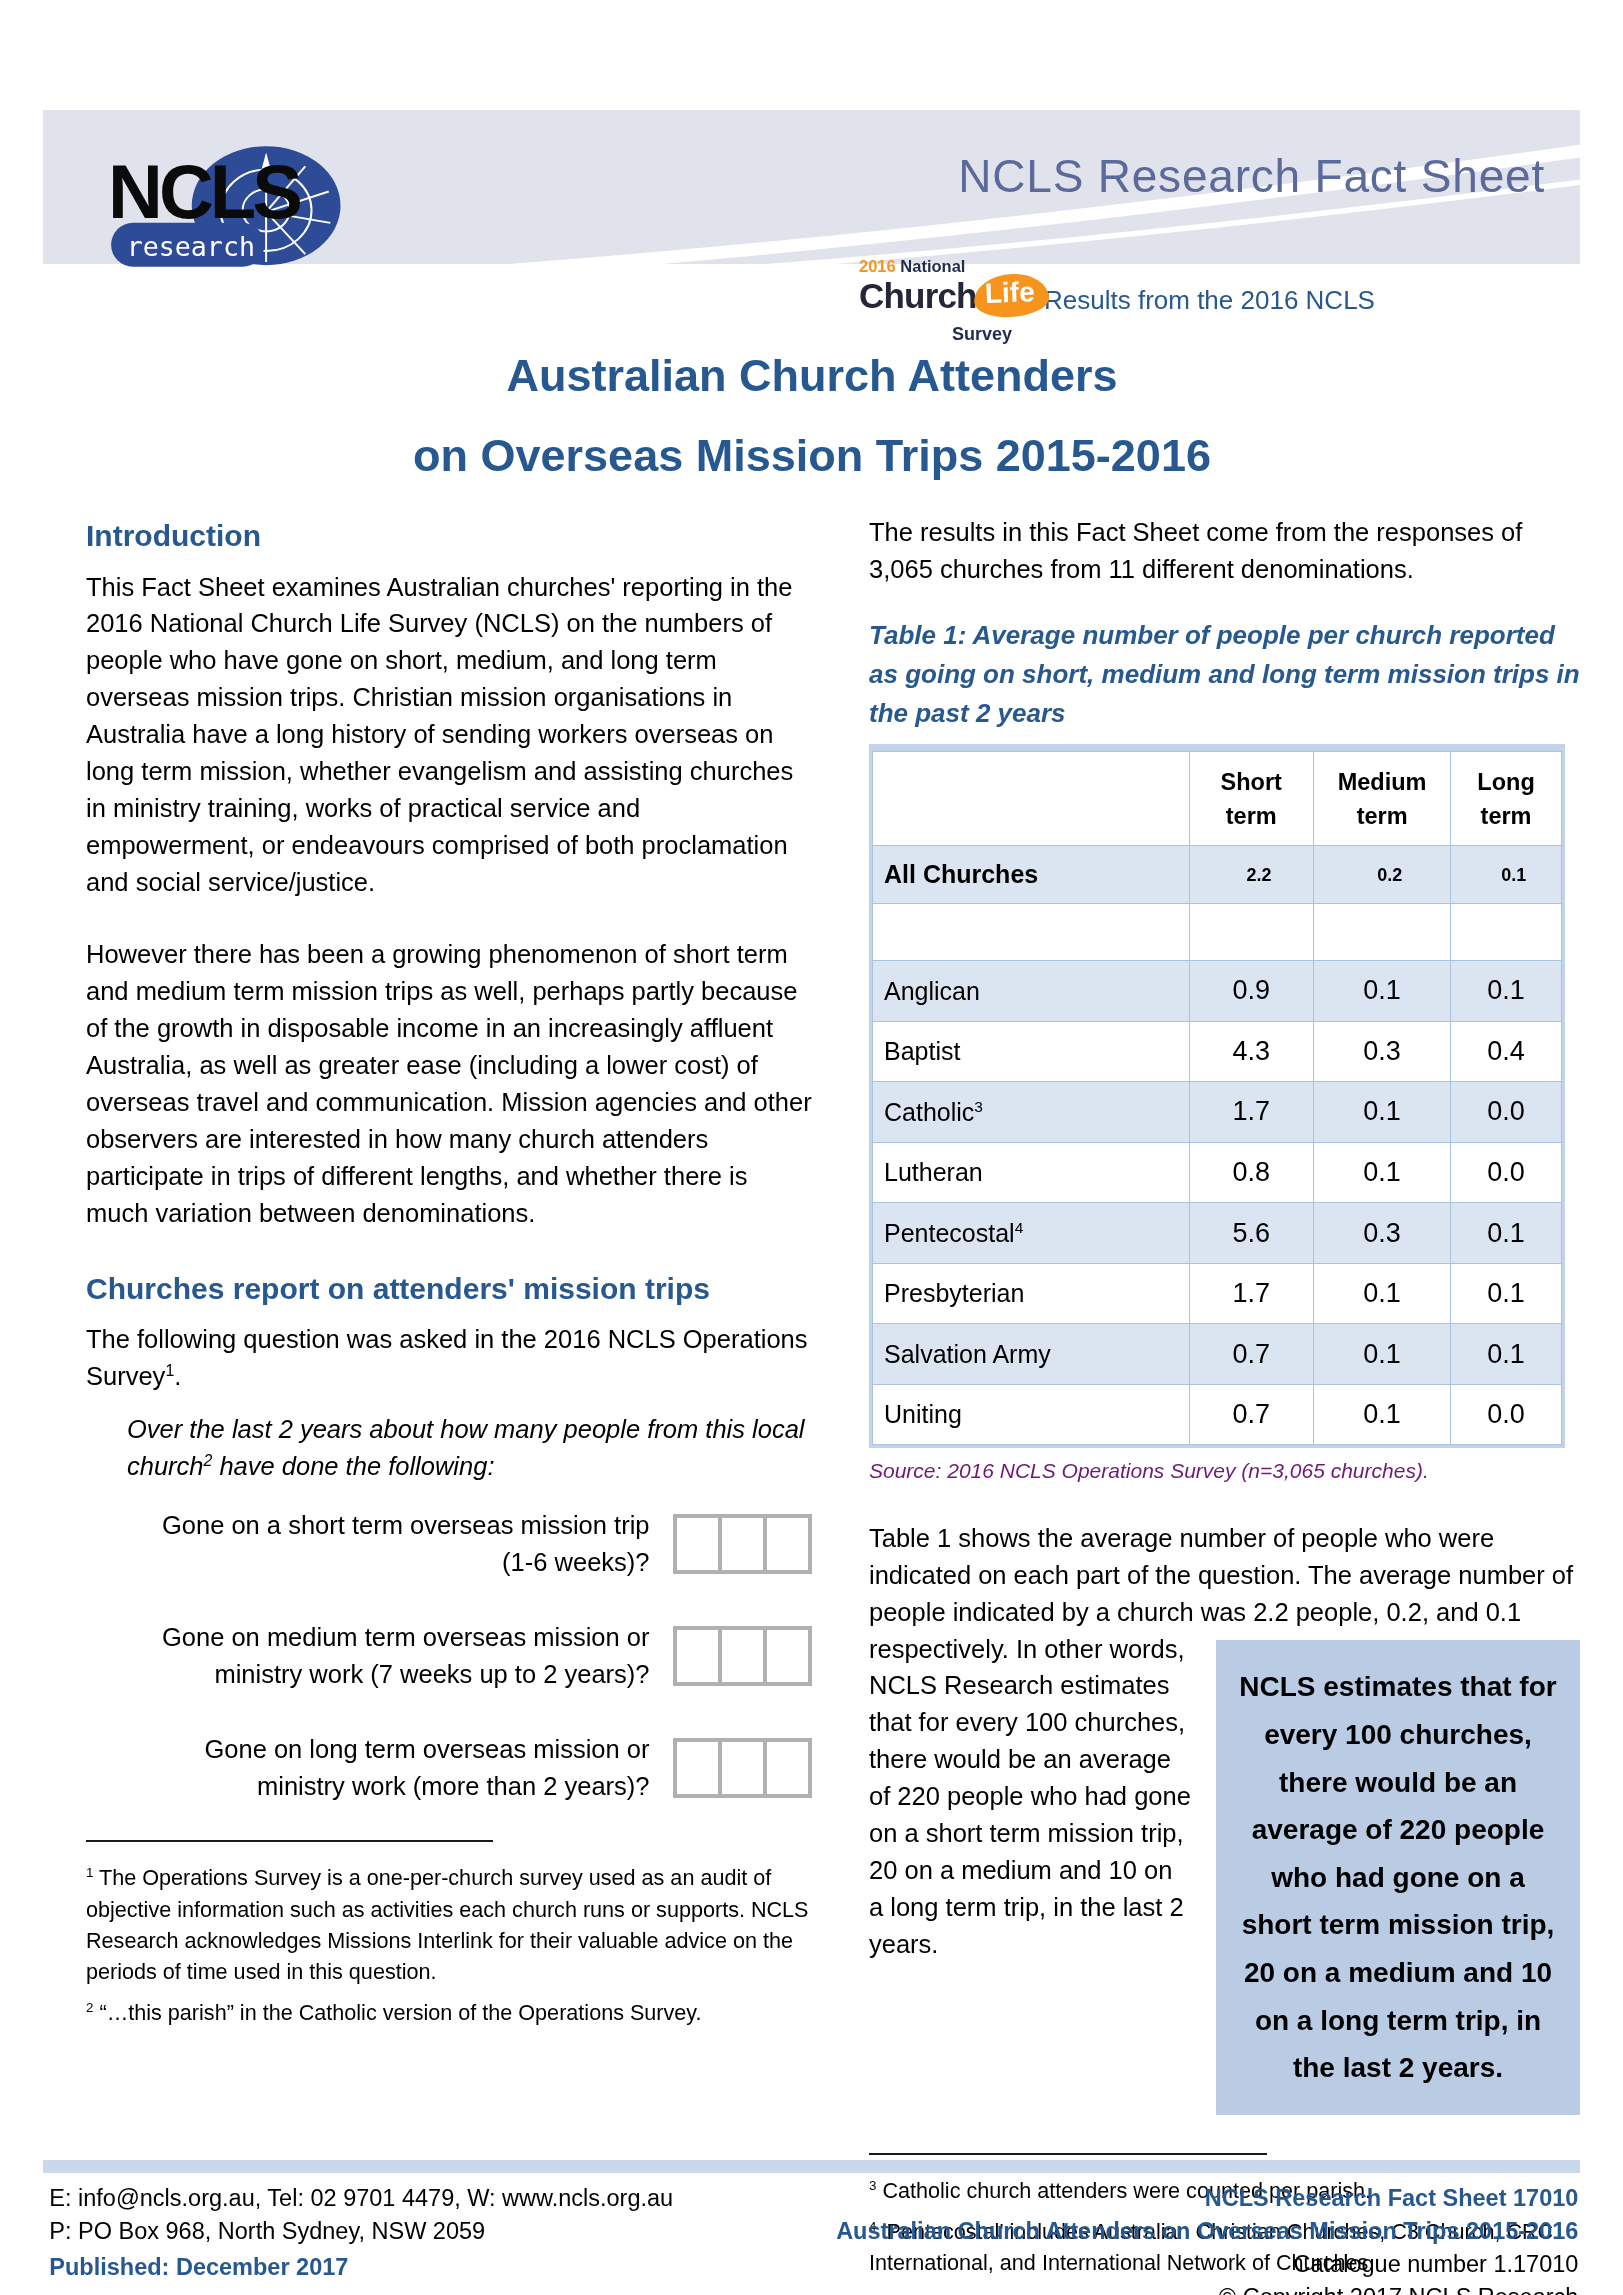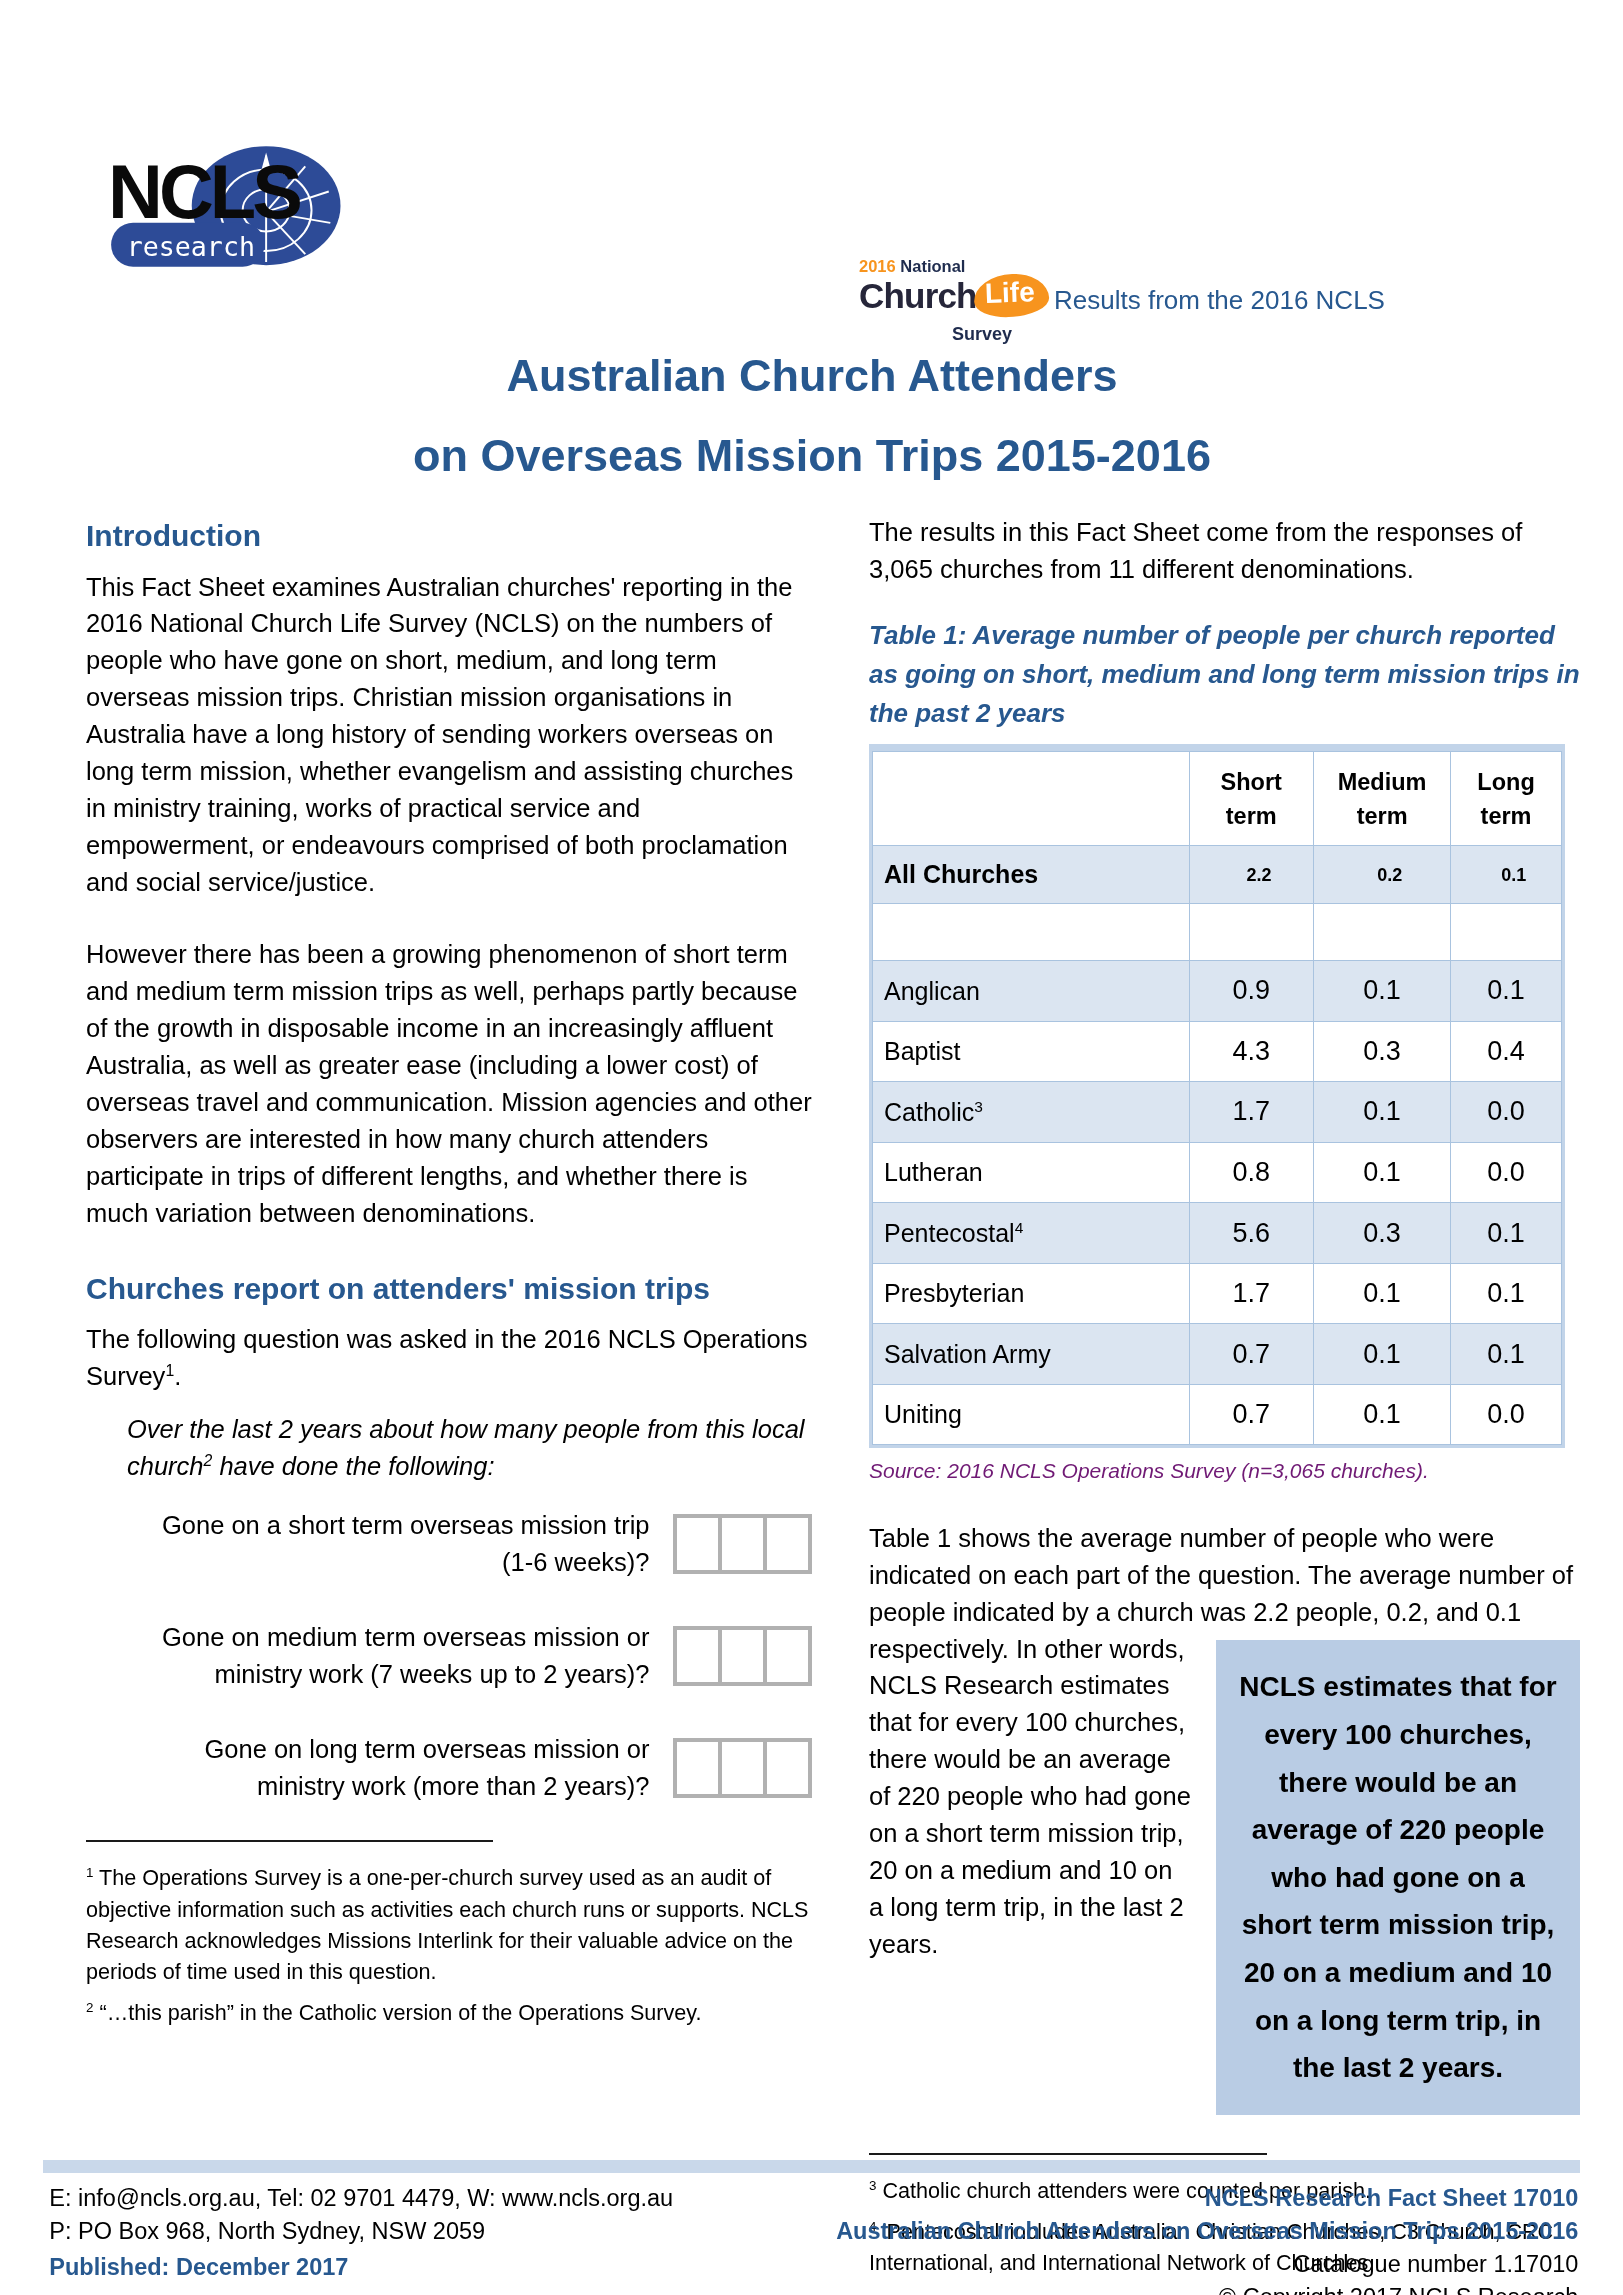--- a/index.html
+++ b/index.html
@@ -9,21 +9,21 @@
   
   .band{position:absolute;left:43px;top:110px;width:1537px;height:154px;
         background:#e0e3ec;overflow:hidden;}
   .band-title{position:absolute;right:35px;top:39px;font-size:46px;font-weight:400;
         color:#5b6a9a;letter-spacing:0.8px;}
   .swoosh{position:absolute;left:0;top:0;width:100%;height:100%;}
 
   .ncls-logo{position:absolute;left:100px;top:143px;width:243px;height:137px;}
 
   .logo-row{position:absolute;left:859px;top:257px;width:722px;height:86px;
-        display:flex;align-items:center;justify-content:flex-start;gap:14px;}
+        display:flex;align-items:center;justify-content:flex-start;gap:4px;}
   .cls-logo{position:relative;width:181px;height:86px;flex:0 0 auto;}
   .cls-top{font-size:16.5px;font-weight:bold;color:#1f2c4e;white-space:nowrap;}
   .cls-year{color:#f7941e;}
   .cls-main{display:flex;align-items:center;margin-top:-1.6px;}
   .cls-church{font-size:35px;font-weight:bold;color:#26263a;letter-spacing:-0.8px;}
   .cls-bubble{display:inline-block;background:#f7941e;color:#fff;font-size:28px;font-weight:bold;
         padding:3.1px 14px 7.8px 11px;margin-left:-3.1px;border-radius:52% 48% 55% 45% / 62% 58% 42% 38%;
         transform:rotate(-2deg);}
   .cls-survey{position:absolute;left:93px;top:67px;font-size:18px;font-weight:bold;color:#1f2c4e;}
   .results-note{font-size:26px;color:#27588f;white-space:nowrap;}
@@ -82,20 +82,27 @@
   .f-right{text-align:right;padding-right:1.6px;}
   .f-blue-bold{color:#27588f;font-weight:bold;}
   .f-left .org{font-size:24px;margin-bottom:3.1px;}
   .f-left .pub{margin-top:3.1px;}
 </style>
 </head>
 <body>
 
 <div class="page">
 
+  <div class="band">
+    <svg class="swoosh" viewBox="0 0 1959 196" preserveAspectRatio="none">
+      <path d="M 430 215 Q 1080 175 1990 48" stroke="#ffffff" stroke-width="16" fill="none"></path>
+      <path d="M 390 232 Q 1120 200 1990 88" stroke="#ffffff" stroke-width="7" fill="none"></path>
+    </svg>
+    <div class="band-title">NCLS Research Fact Sheet</div>
+  </div>
 
   <svg class="ncls-logo" viewBox="0 0 310 175">
     <ellipse cx="212" cy="80" rx="95" ry="76" fill="#2d4b97"></ellipse>
     <g stroke="#ffffff" stroke-width="2.5">
       <line x1="212" y1="88" x2="212" y2="16"></line>
       <line x1="212" y1="88" x2="262" y2="30"></line>
       <line x1="212" y1="88" x2="292" y2="62"></line>
       <line x1="212" y1="88" x2="294" y2="102"></line>
       <line x1="212" y1="88" x2="262" y2="142"></line>
       <line x1="212" y1="88" x2="212" y2="152"></line>

